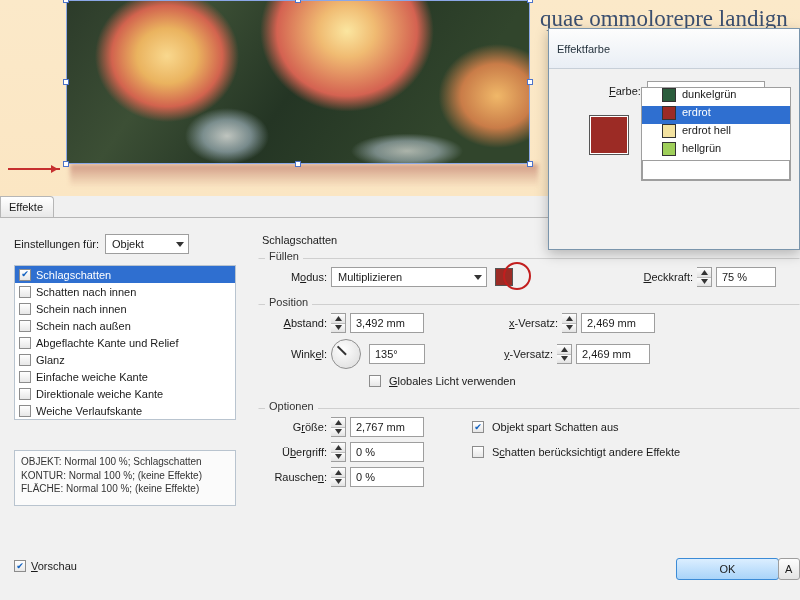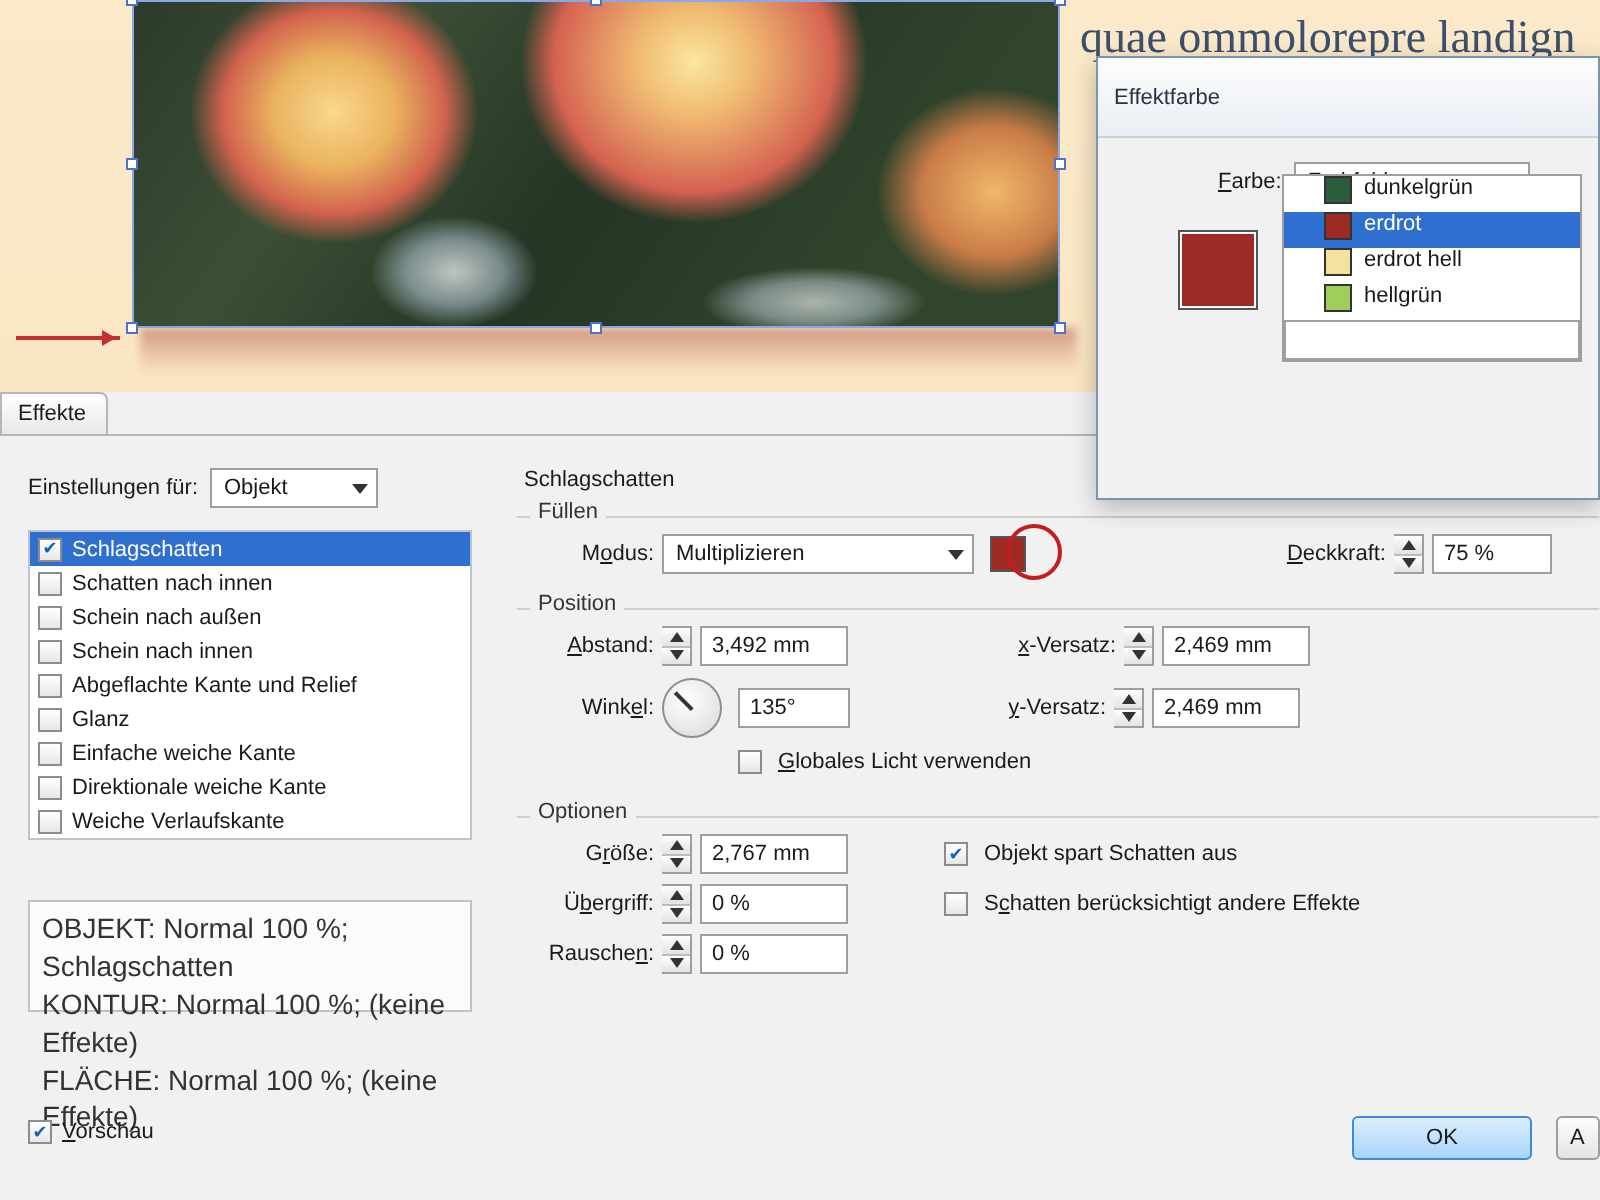--- a/index.html
+++ b/index.html
@@ -152,21 +152,21 @@
   }
   .chk.checked::before { content: "✔"; }
 
   .status-box {
     position: absolute;
     top: 232px; left: 14px;
     width: 222px; height: 56px;
     border: 1px solid #b9c4cf;
     background: #fbfbfb;
     padding: 4px 6px;
-    font-size: 14px;
+    font-size: 10px;
     line-height: 1.35;
     color: #333;
   }
 
   .vorschau {
     position: absolute;
     top: 342px; left: 14px;
     display: flex; align-items: center; gap: 5px;
   }
 
@@ -237,21 +237,21 @@
     width: 12px; height: 1.8px;
     background: #333;
     top: 14px; left: 14px;
     transform-origin: left center;
     transform: rotate(-135deg);
   }
 
   .btn-ok {
     position: absolute;
     top: 340px; left: 676px;
-    width: 90px; height: 22px;
+    width: 103px; height: 22px;
     background: linear-gradient(to bottom, #dbeeff, #a9d4f9);
     border: 1px solid #3b8bd6;
     border-radius: 3px;
     display: flex; align-items: center; justify-content: center;
   }
   .btn-a {
     position: absolute;
     top: 340px; left: 778px;
     width: 22px; height: 22px;
     background: linear-gradient(to bottom, #fdfdfd, #e4e4e4);
@@ -349,25 +349,25 @@
     <div class="trans-item sel">
       <span class="chk checked"></span>
       <span>Schlagschatten</span>
     </div>
     <div class="trans-item">
       <span class="chk"></span>
       <span>Schatten nach innen</span>
     </div>
     <div class="trans-item">
       <span class="chk"></span>
+      <span>Schein nach innen</span>
+    </div>
+    <div class="trans-item">
+      <span class="chk"></span>
       <span>Schein nach außen</span>
-    </div>
-    <div class="trans-item">
-      <span class="chk"></span>
-      <span>Schein nach innen</span>
     </div>
     <div class="trans-item">
       <span class="chk"></span>
       <span>Abgeflachte Kante und Relief</span>
     </div>
     <div class="trans-item">
       <span class="chk"></span>
       <span>Glanz</span>
     </div>
     <div class="trans-item">

